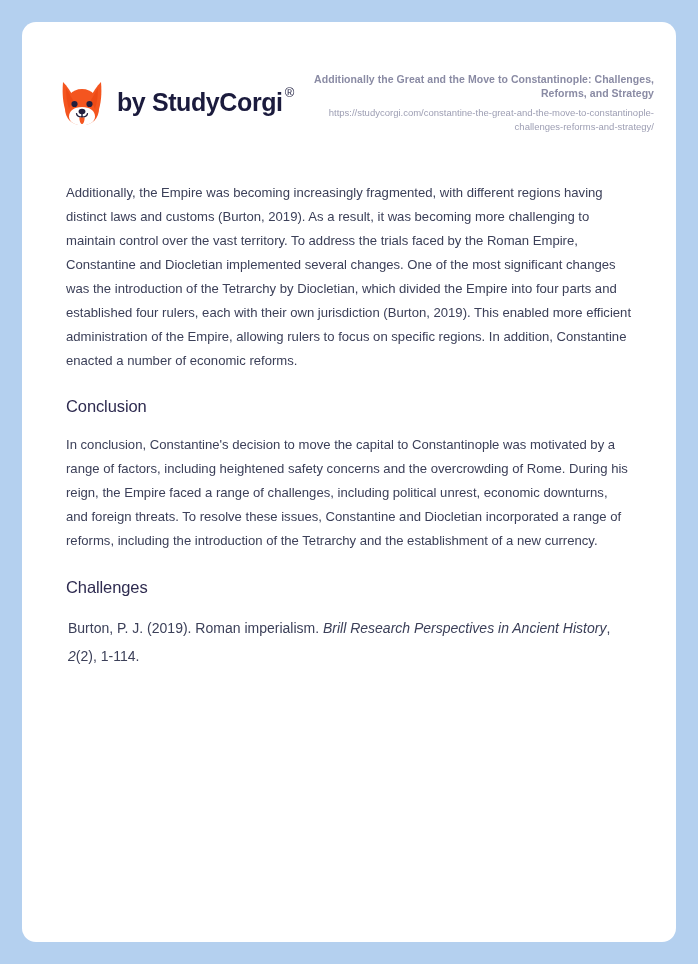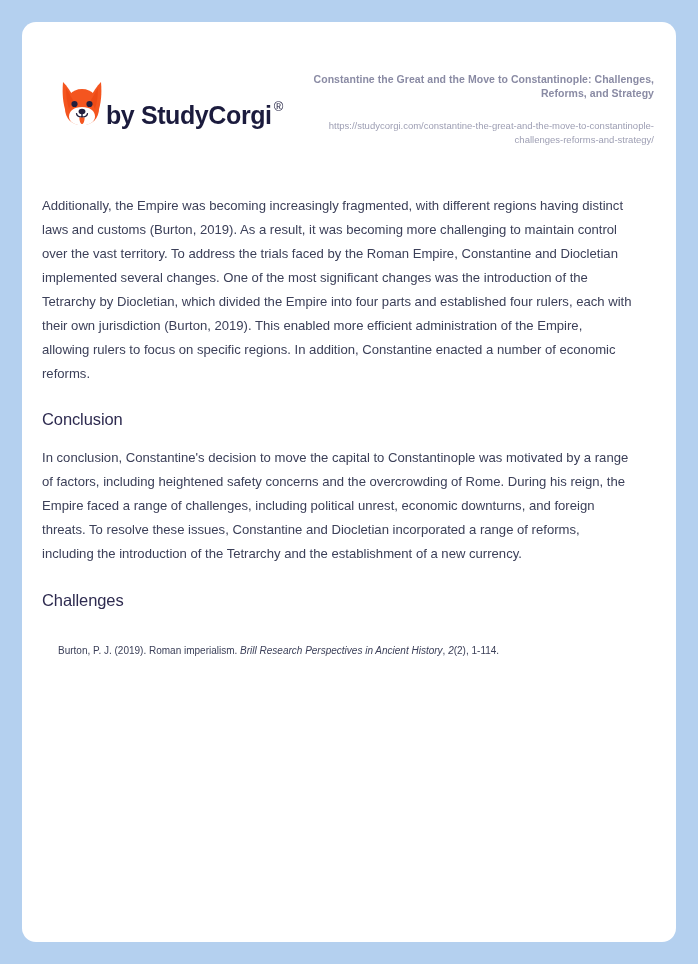--- a/index.html
+++ b/index.html
@@ -27,22 +27,22 @@
 
   
   .doc-header {
     display: flex;
     align-items: flex-start;
     justify-content: space-between;
     padding: 48px 22px 0 36px;
   }
   .brand {
     display: flex;
-    align-items: flex-end;
-    gap: 0;
+    align-items: center;
+    gap: 11px;
     padding-top: 6px;
   }
   .brand-logo {
     width: 48px;
     height: 52px;
     flex: none;
     display: block;
   }
   .brand-text {
     font-size: 25px;
@@ -70,28 +70,28 @@
     font-size: 10.5px;
     font-weight: bold;
     color: #8a8ba4;
     line-height: 1.38;
     letter-spacing: 0.05px;
   }
   .header-url {
     font-size: 9.5px;
     color: #9d9eb3;
     line-height: 1.45;
-    margin-top: 18px;
+    margin-top: 5px;
     word-break: break-word;
     text-align: right;
   }
 
   
   .doc-body {
-    padding: 0 44px 0 20px;
+    padding: 0 44px 0 44px;
     margin-top: 47px;
   }
   .para {
     font-size: 13.1px;
     color: #3c4059;
     line-height: 1.84;
     text-align: left;
     margin: 0;
   }
   .section-heading {
@@ -100,24 +100,24 @@
     color: #2e2b50;
     margin: 0;
     letter-spacing: -0.1px;
   }
   .sp-para-to-heading { height: 24px; }
   .sp-heading-to-para { height: 17px; }
   .sp-para-to-heading2 { height: 24px; }
   .sp-heading-to-ref { height: 15px; }
 
   .ref-entry {
-    font-size: 10px;
+    font-size: 14px;
     color: #3c4059;
     line-height: 2.0;
-    margin: 16px;
+    margin: 2px;
   }
   .ref-entry i { font-style: italic; }
 </style>
 </head>
 <body>
 
 <div class="page-card">
 
   <div class="doc-header">
 
@@ -145,21 +145,21 @@
           <path d="M24 41 C21 41 19 39.5 18.6 37.8" stroke="#221f3d" stroke-width="1.4" fill="none" stroke-linecap="round"></path>
           <path d="M24 41 C27 41 29 39.5 29.4 37.8" stroke="#221f3d" stroke-width="1.4" fill="none" stroke-linecap="round"></path>
 
           <path d="M21.4 41.5 C21.4 45.5 22.6 48 24 48 C25.4 48 26.6 45.5 26.6 41.5 Z" fill="#f4551f"></path>
         </svg>
       </span>
       <span class="brand-text"><span>by StudyCorgi</span><span class="brand-reg">®</span></span>
     </div>
 
     <div class="header-meta">
-      <div class="header-title">Constantine the Great and the Move to Constantinople: Challenges, Reforms, and Strategy</div>
+      <div class="header-title">Additionally the Great and the Move to Constantinople: Challenges, Reforms, and Strategy</div>
       <div class="header-url">https://studycorgi.com/constantine-the-great-and-the-move-to-constantinople-challenges-reforms-and-strategy/</div>
     </div>
 
   </div>
 
   <div class="doc-body">
 
     <p class="para">Additionally, the Empire was becoming increasingly fragmented, with different regions having distinct laws and customs (Burton, 2019). As a result, it was becoming more challenging to maintain control over the vast territory. To address the trials faced by the Roman Empire, Constantine and Diocletian implemented several changes. One of the most significant changes was the introduction of the Tetrarchy by Diocletian, which divided the Empire into four parts and established four rulers, each with their own jurisdiction (Burton, 2019). This enabled more efficient administration of the Empire, allowing rulers to focus on specific regions. In addition, Constantine enacted a number of economic reforms.</p>
 
     <div class="sp-para-to-heading"></div>

